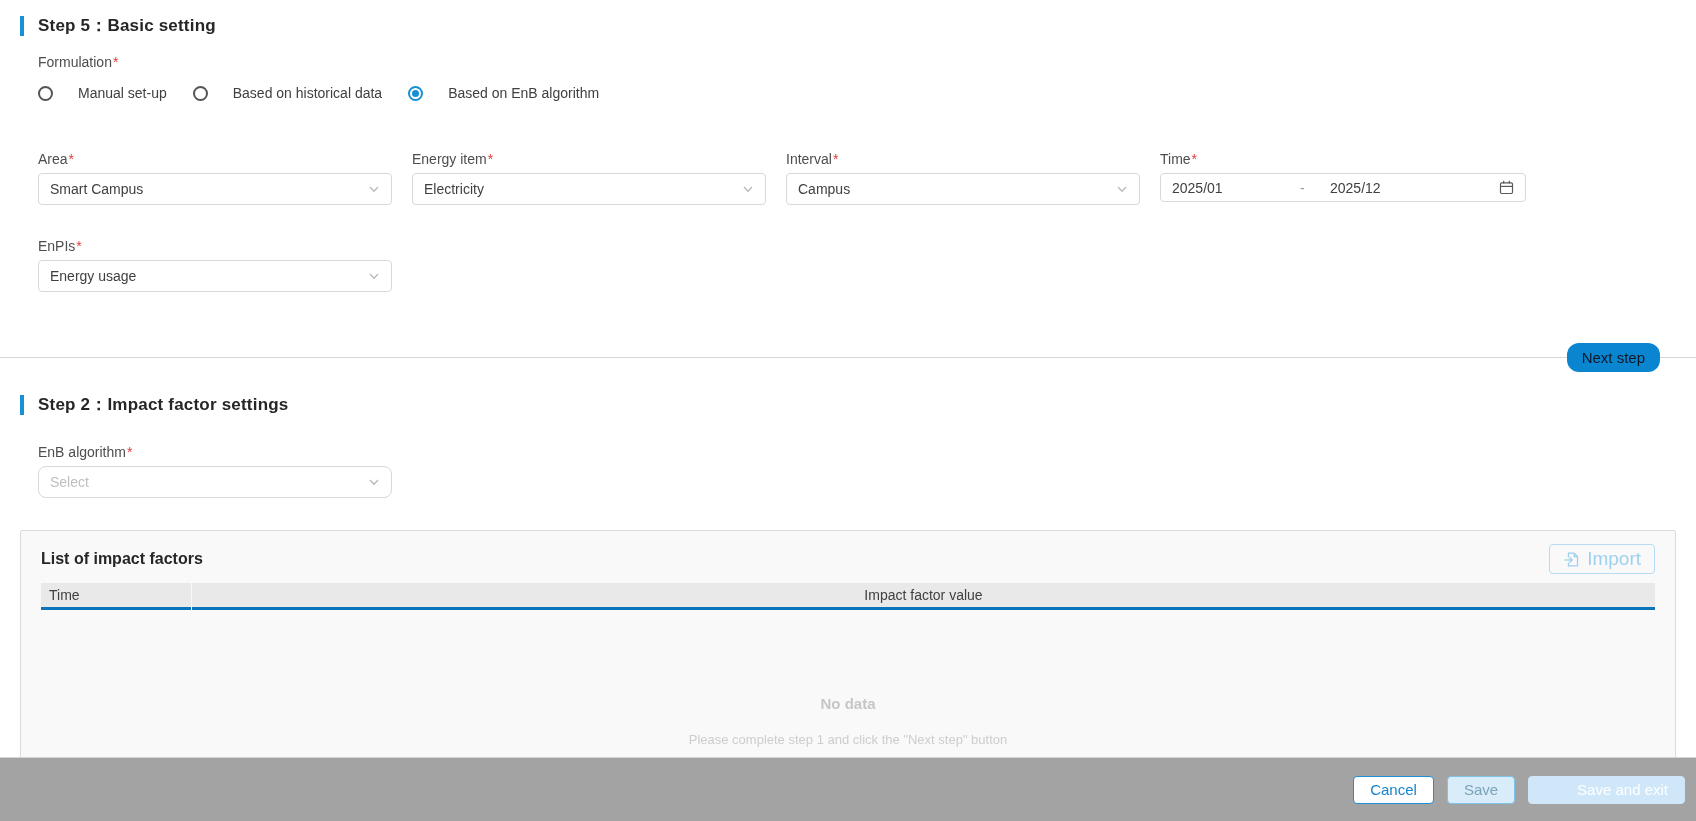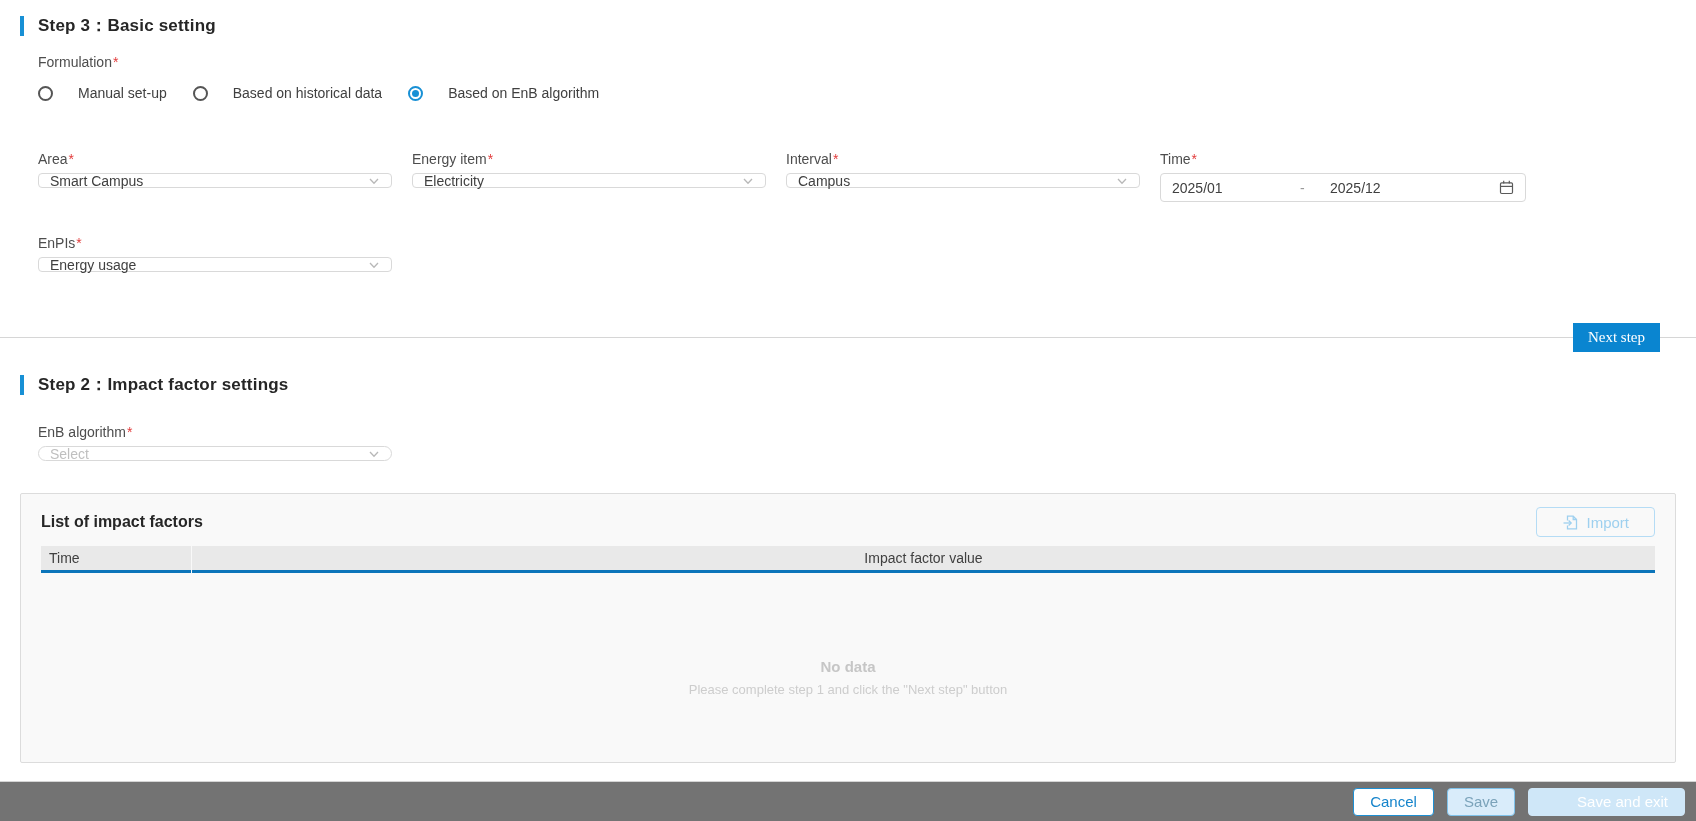--- a/index.html
+++ b/index.html
@@ -27,88 +27,88 @@
     content:""; position:absolute; left:2px; top:2px; width:7px; height:7px; border-radius:50%; background:#1890d5;
   }
   .radio-label { font-size:14px; color:#404040; }
   
   .fields-row { display:flex; gap:20px; margin:50px 0 0 38px; }
   .fields-row2 { margin:33px 0 0 38px; }
   .field { width:354px; }
   .field.wide { width:366px; }
   .field .field-label { display:block; margin-bottom:6px; }
   .select-box {
-    height:15px; border:1px solid #d9d9d9; border-radius:4px; background:#fff;
+    height:32px; border:1px solid #d9d9d9; border-radius:4px; background:#fff;
     display:flex; align-items:center; justify-content:space-between; padding:0 11px;
     font-size:14px; color:#404040; cursor:pointer;
   }
   .select-box .placeholder { color:#bfbfbf; }
   .chevron { flex:none; margin-left:8px; display:flex; align-items:center; }
   
   .range-box {
     height:29px; border:1px solid #d9d9d9; border-radius:4px; background:#fff;
     display:flex; align-items:center; padding:0 11px; font-size:14px; color:#404040; cursor:pointer;
   }
   .range-start { width:128px; }
   .range-sep { color:#9a9a9a; width:30px; }
   .range-end { flex:1; }
   .calendar { display:flex; align-items:center; }
   
   .divider-row { position:relative; height:30px; margin-top:51px; }
   .divider-row .rule { position:absolute; left:0; right:0; top:14px; border-top:1px solid #d6d6d6; }
   .next-btn {
     position:absolute; right:36px; top:0; height:29px; padding:0 15px;
-    background:#0a85d0; color:#ffffff; border:none; border-radius:0;
-    font-size:15px; font-family:Liberation Serif, serif; cursor:pointer;
+    background:#0a85d0; color:#0f172a; border:none; border-radius:12px;
+    font-size:15px; font-family:Liberation Sans, sans-serif; cursor:pointer;
   }
   
   .enb-label { margin:28px 0 6px 38px; }
   .enb-select { margin-left:38px; width:354px;border-radius:8px; }
   
   .panel {
     margin:32px 20px 0 20px; height:270px; background:#f9f9f9;
     border:1px solid #dcdcdc; border-radius:2px; position:relative;
   }
   .panel-header { display:flex; align-items:center; justify-content:space-between; padding:13px 20px 0 20px; }
   .panel-title { font-size:16px; font-weight:700; color:#262626; }
   .import-btn {
-    height:30px; padding:0 25px; background:transparent; border:1px solid #b5dcf5;
-    border-radius:4px; color:#9ed0ef; font-size:15px; font-family:inherit;
+    height:30px; padding:0 13px; background:transparent; border:1px solid #b5dcf5;
+    border-radius:4px; color:#9ed0ef; font-size:19px; font-family:inherit;
     display:flex; align-items:center; gap:7px; cursor:not-allowed;
   }
   .table-header { display:flex; margin:9px 20px 0 20px; }
   .th {
     background:#e9e9e9; height:27px; border-bottom:3px solid #0c75ba;
     display:flex; align-items:center; font-size:14px; color:#404040;
   }
   .th-time { width:150px; padding-left:8px; margin-right:1px; }
   .th-value { flex:1; justify-content:center; }
   .empty-state { text-align:center; margin-top:85px; }
   .empty-title { font-size:15px; font-weight:700; color:#c6c6c6; }
-  .empty-msg { font-size:13px; color:#cdcdcd; margin-top:7px; }
+  .empty-msg { font-size:13px; color:#cdcdcd; margin-top:20px; }
   
   .footer {
-    position:absolute; left:0; right:0; bottom:0; height:40px; background:#737373;
+    position:absolute; left:0; right:0; bottom:0; height:64px; background:#a3a3a3;
     border-top:1px solid #d4d4d4; display:flex; align-items:center; justify-content:flex-end;
     gap:13px; padding-right:11px;
   }
   .btn { height:28px; padding:0 16px; border-radius:4px; font-size:15px; font-family:inherit; cursor:pointer; }
   .btn-cancel { background:#fff; border:1px solid #1e8fd2; color:#1584cb; }
   .btn-save { background:#d9ecfa; border:1px solid #7fc2ea; color:#7ba3ba; }
   .btn-save-exit { background:#cfe7f8; border:1px solid #cfe7f8; color:#fff;padding-left:48px; }
   svg { display:block; }
 </style>
 </head>
 <body>
 
 <div class="page">
 
   <div class="section-heading heading-step1">
     <span class="heading-bar"></span>
-    <span class="heading-text">Step 3：Basic setting</span>
+    <span class="heading-text">Step 5：Basic setting</span>
   </div>
 
   <div class="field-label formulation-label">
     <span>Formulation</span><span class="req">*</span>
   </div>
 
   <div class="radio-row">
     <div class="radio-option">
       <span class="radio-circle"></span>
       <span class="radio-label">Manual set-up</span>

